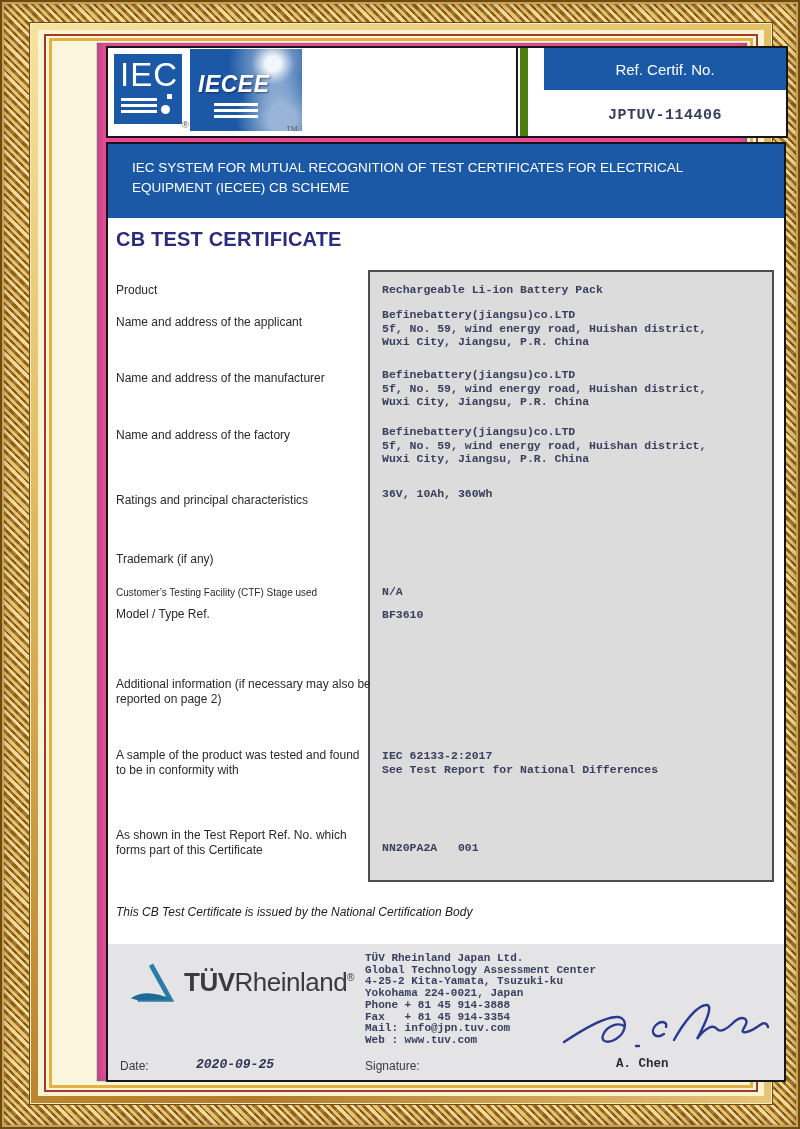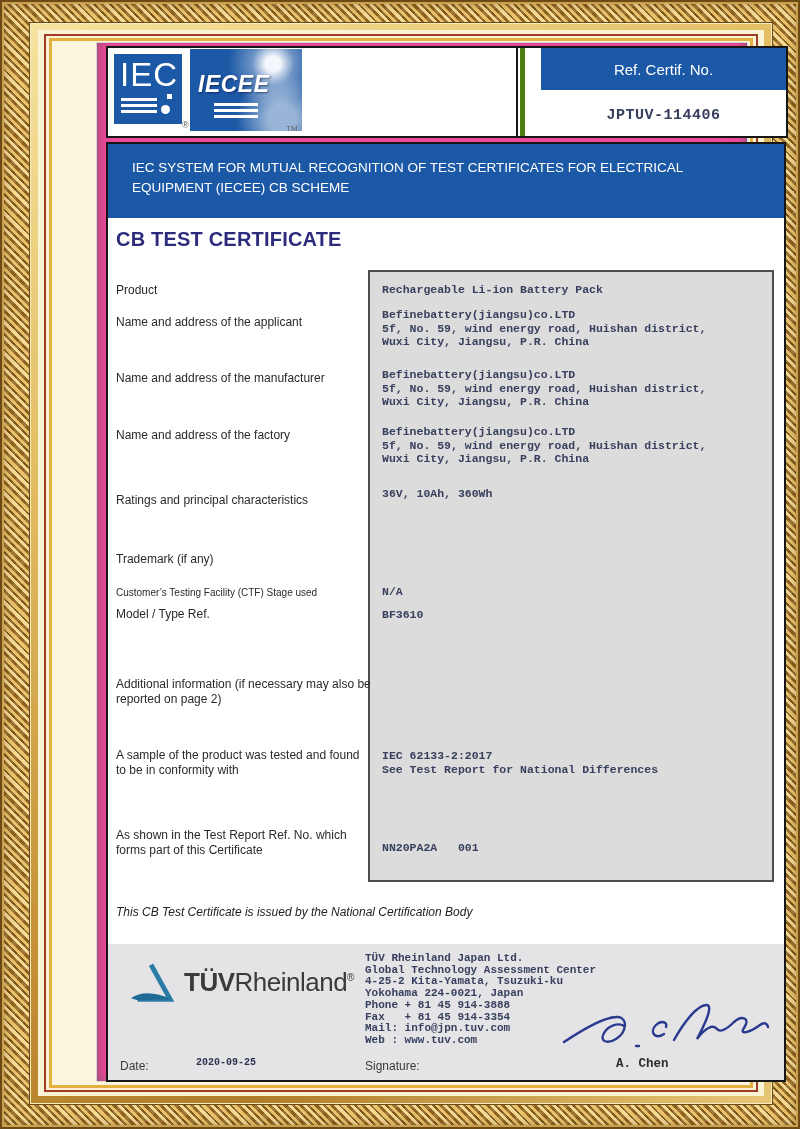--- a/index.html
+++ b/index.html
@@ -32,21 +32,21 @@
   .iec-bars{position:absolute;left:7px;bottom:8px;}
   .iec-ball{position:absolute;left:47px;bottom:10px;width:9px;height:9px;border-radius:50%;background:#fff;}
   .reg-mark{position:absolute;left:74px;top:72px;font-size:9px;color:#555;}
   .iecee-box{position:absolute;left:82px;top:1px;width:112px;height:82px;background:#1b58a5;
     background-image:radial-gradient(circle at 74% 18%, rgba(255,255,255,.95) 0 7%, rgba(255,255,255,.35) 20%, transparent 42%),
                      radial-gradient(circle at 82% 85%, rgba(255,255,255,.55) 0 12%, transparent 40%);}
   .iecee-text{position:absolute;left:8px;top:22px;color:#fff;font-size:23px;font-weight:700;font-style:italic;letter-spacing:.5px;text-shadow:1px 1px 2px rgba(0,0,40,.5);}
   .iecee-bars span{display:block;width:44px;height:3px;background:#fff;margin:0 0 3px 0;}
   .iecee-bars{position:absolute;left:24px;bottom:10px;}
   .tm-mark{position:absolute;left:178px;top:76px;font-size:8px;color:#666;}
-  .header-right{position:absolute;left:412px;top:0;bottom:0;right:0;border-left:5px solid #4d7c0f;background:#fff;padding-left:16px;}
+  .header-right{position:absolute;left:412px;top:0;bottom:0;right:0;border-left:8px solid #4d7c0f;background:#fff;padding-left:16px;}
   .ref-head{height:42px;background:#1b58a5;color:#fff;font-size:15px;display:flex;align-items:center;justify-content:center;}
   .ref-value{margin-top:17px;text-align:center;font-family:"Liberation Mono","DejaVu Sans Mono",monospace;font-weight:700;font-size:15px;color:#39405e;letter-spacing:.5px;}
 
   
   .body-box{position:absolute;left:10px;top:100px;width:676px;height:936px;border:2px solid #161616;background:#fff;}
   .banner{position:absolute;left:0;top:0;right:0;height:74px;background:#1b58a5;color:#fff;
     font-size:13.5px;line-height:20px;padding:14px 60px 0 24px;box-sizing:border-box;}
   .title{position:absolute;left:8px;top:84px;margin:0;font-size:20px;font-weight:700;color:#2d2b7c;letter-spacing:.2px;text-align:center;}
   .values-panel{position:absolute;left:260px;top:126px;width:406px;height:612px;background:#dcdcdc;border:2px solid #4d4d4d;box-sizing:border-box;}
   .field-label{position:absolute;left:8px;width:256px;font-size:12px;line-height:15px;color:#2a2a2a;}
@@ -60,21 +60,21 @@
   .tuv-logo{position:absolute;left:20px;top:16px;display:flex;align-items:center;}
   .tuv-tri{width:46px;height:44px;margin-right:10px;}
   .tuv-text{font-size:26px;color:#3b3b3b;letter-spacing:-0.5px;}
   .tuv-text b{font-weight:700;}
   .tuv-reg{font-size:10px;color:#3b3b3b;vertical-align:super;}
   .ncb-address{position:absolute;left:257px;top:9px;font-family:"Liberation Mono","DejaVu Sans Mono",monospace;
     font-weight:700;font-size:11px;line-height:11.7px;color:#39405e;white-space:pre;}
   .sig-svg{position:absolute;left:452px;top:52px;width:212px;height:62px;}
   .signatory{position:absolute;left:508px;top:113px;font-family:"Liberation Mono","DejaVu Sans Mono",monospace;font-weight:700;font-size:12.5px;color:#2b2b2b;}
   .date-label{position:absolute;left:12px;top:115px;font-size:12px;color:#3a3a3a;}
-  .date-value{position:absolute;left:88px;top:113px;font-family:"Liberation Mono","DejaVu Sans Mono",monospace;font-weight:700;font-size:10px;color:#2f3550;}
+  .date-value{position:absolute;left:88px;top:113px;font-family:"Liberation Mono","DejaVu Sans Mono",monospace;font-weight:700;font-size:13px;color:#2f3550;font-style:italic;}
   .sign-label{position:absolute;left:257px;top:115px;font-size:12px;color:#3a3a3a;}
 </style>
 </head>
 <body>
 
 <div class="stage">
   <div class="frame-ornate"></div>
   <div class="frame-band"></div>
   <div class="frame-mat"></div>
   <div class="frame-maroon"></div>

